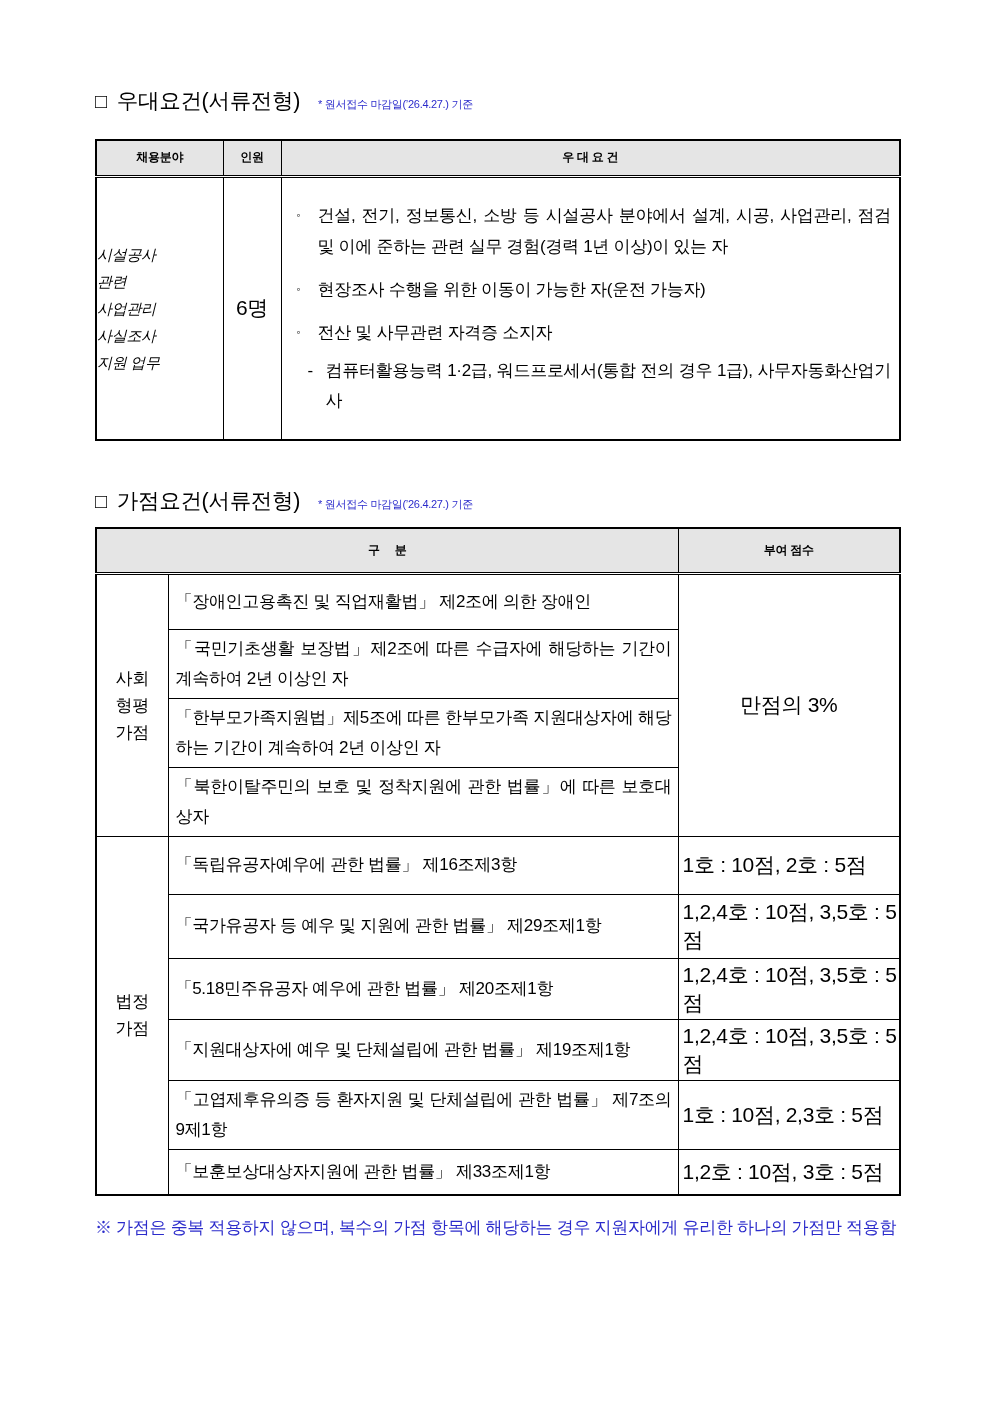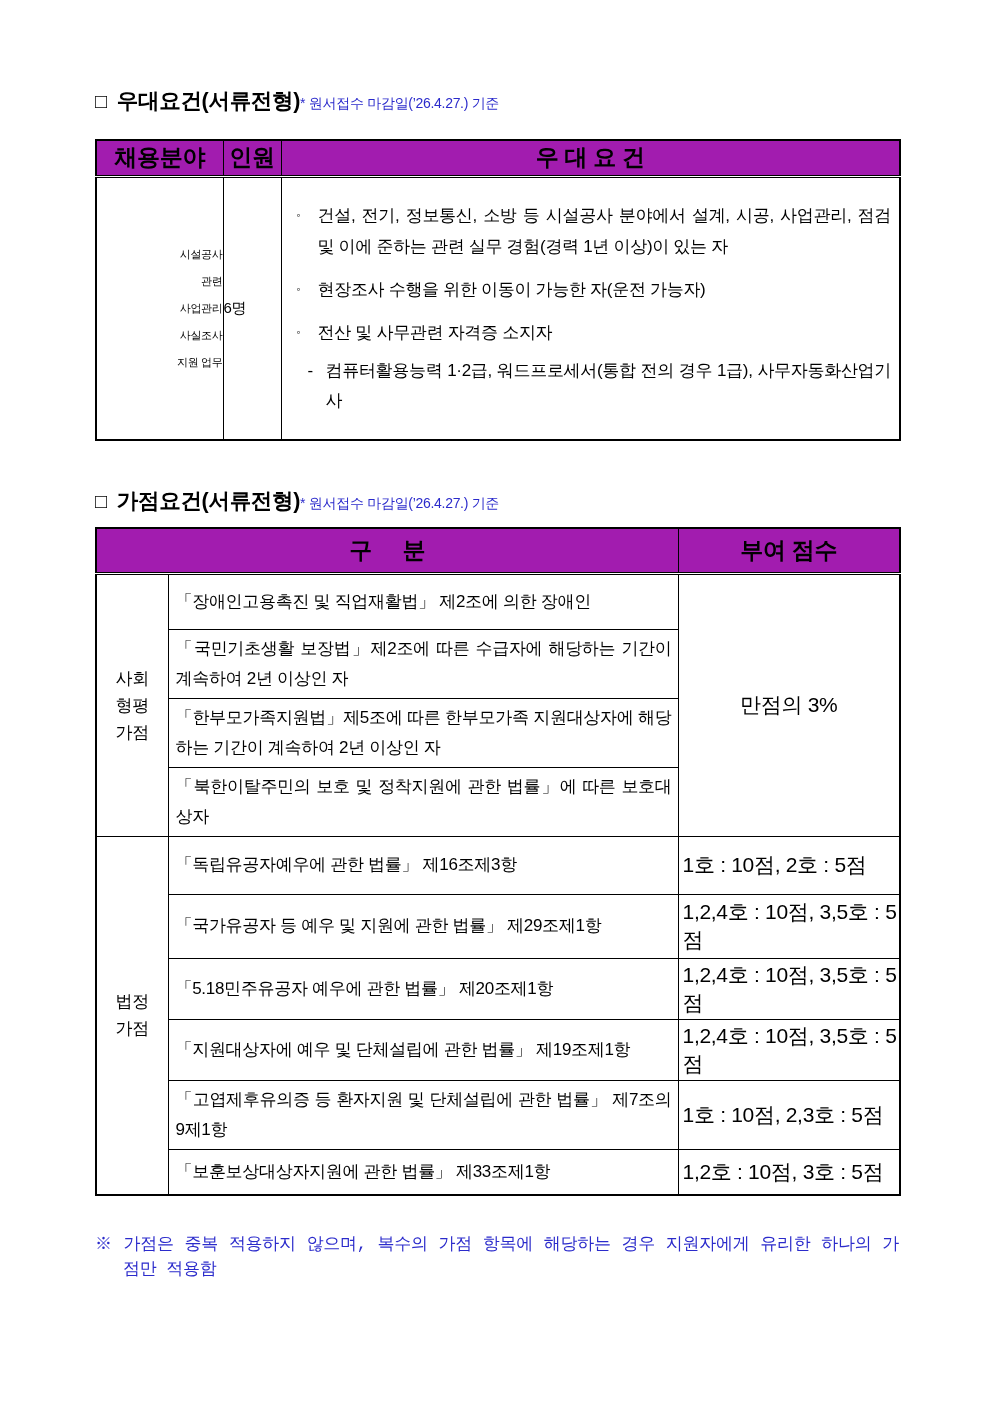--- a/index.html
+++ b/index.html
@@ -17,61 +17,63 @@
   
   .sec-title { display: flex; align-items: baseline; white-space: nowrap; }
   .sec-title .box {
     font-size: 20px;
     font-weight: bold;
     margin-right: 10px;
     line-height: 30px;
   }
   .sec-title .ttl {
     font-size: 21.5px;
-    font-weight: bold;
+    font-weight: normal;
     line-height: 30px;
     text-align: center;
   }
   .sec-title .note {
-    font-size: 14px;
+    font-size: 11px;
     color: #2b2bcb;
+    margin-left: 18px;
     font-weight: 500;
   }
   .title1 { margin-bottom: 23px; }
   .title2 { margin-top: 45px; margin-bottom: 11px; }
 
   
   table {
     width: 804px;
     border-collapse: collapse;
     table-layout: fixed;
     border: 2px solid #000;
     font-size: 17px;
   }
   th, td { border: 1px solid #000; }
   thead th {
-    background: #a21caf;
+    background: #e5e5e5;
     font-weight: bold;
     text-align: center;
     border-bottom: 3px double #000;
-    font-size: 23px;
+    font-size: 12px;
   }
 
   
   .t1 thead th { height: 36px; }
   .t1 .c-field {
-    text-align: right;
+    text-align: left;
     vertical-align: middle;
     line-height: 27px;
-    font-size: 11px;
+    font-size: 15px;
+    font-style: italic;
   }
   .t1 .c-count {
-    text-align: left;
-    vertical-align: middle;
-    font-size: 15px;
+    text-align: center;
+    vertical-align: middle;
+    font-size: 21px;
   }
   .t1 .c-req {
     vertical-align: middle;
     padding: 14px 8px 14px 10px;
   }
   .item { display: flex; }
   .item + .item { margin-top: 12px; }
   .item .bu {
     width: 26px;
     flex: 0 0 26px;
@@ -105,21 +107,21 @@
     text-align: justify;
   }
   .t2 .pts {
     vertical-align: middle;
     padding: 2px 2px 2px 4px;
     font-size: 21px;
   }
   .t2 .pts.ctr { text-align: center; padding: 2px; }
 
   
-  .footnotes { margin-top: 36px; font-family: Liberation Mono, monospace; }
+  .footnotes { margin-top: 19px; }
   .fn {
     color: #2b2bcb;
     font-size: 17px;
     line-height: 25px;
     padding-left: 28px;
     text-indent: -28px;
     text-align: justify;
   }
   .fn + .fn { margin-top: 17px; }
 </style>

